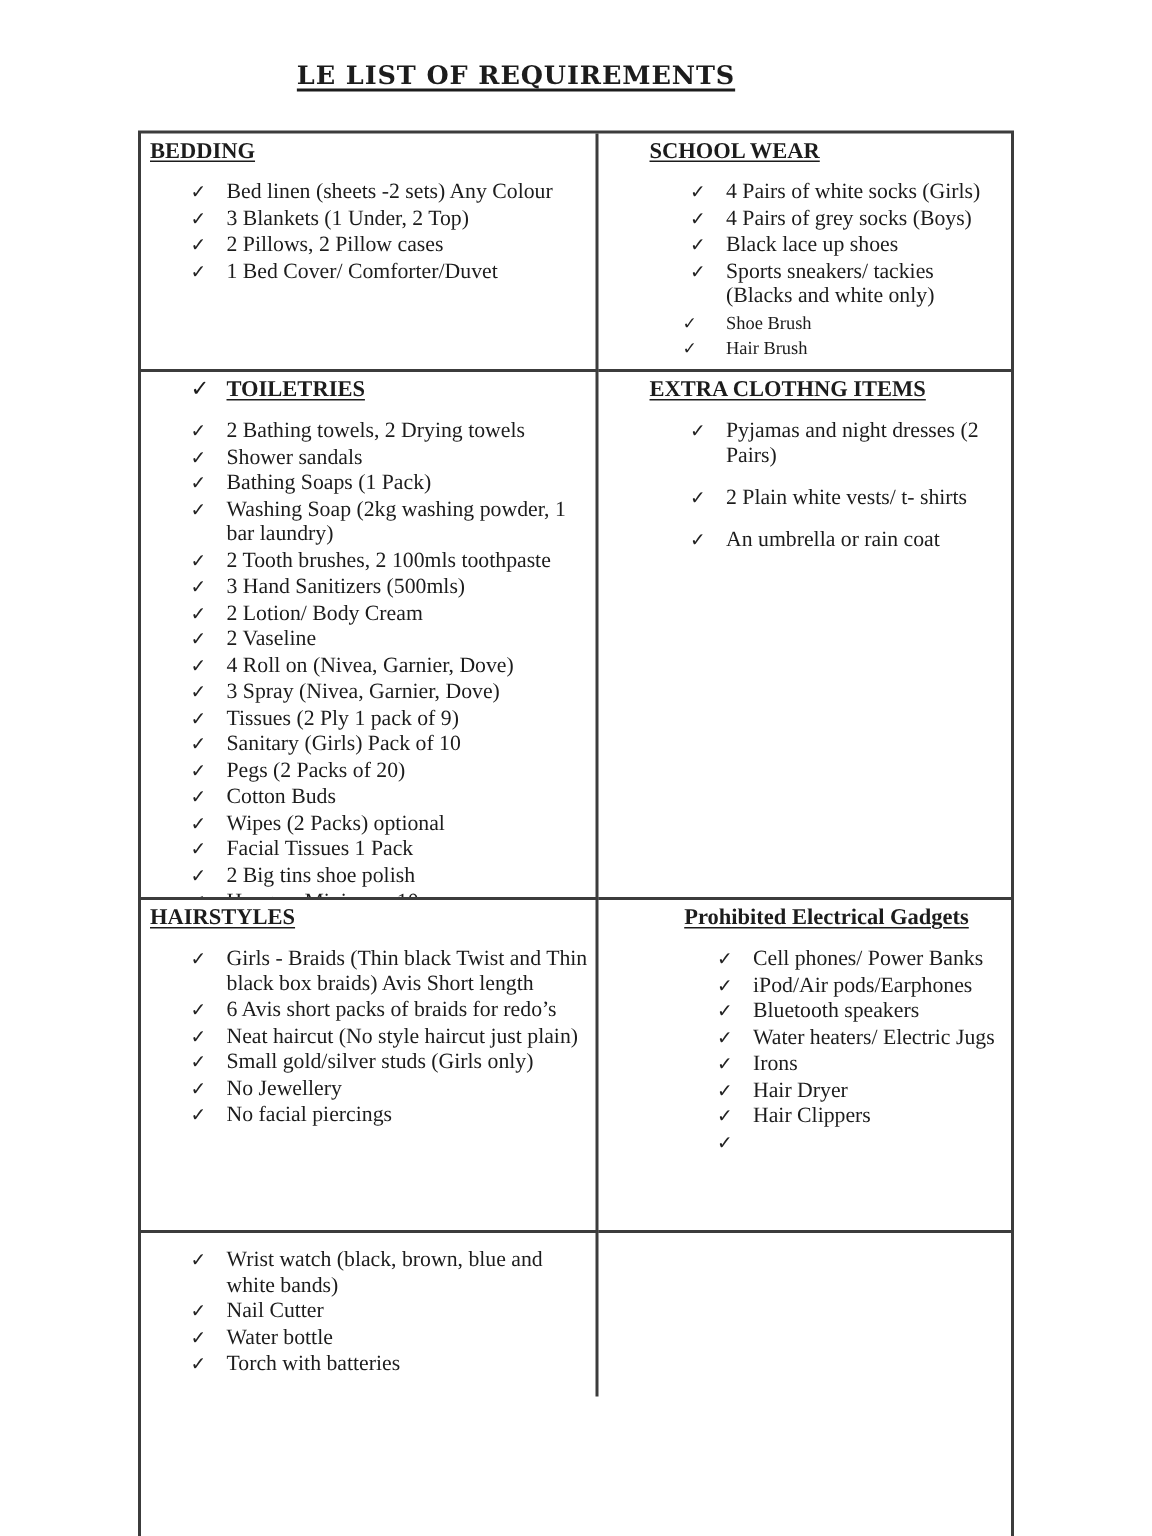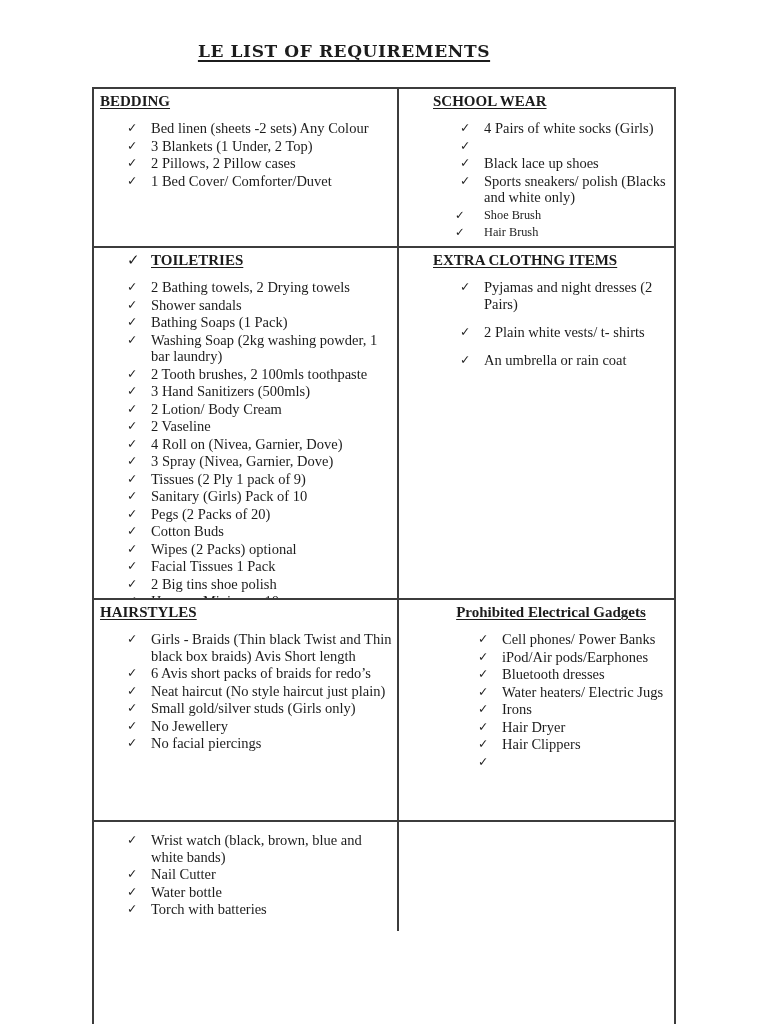--- a/index.html
+++ b/index.html
@@ -124,30 +124,31 @@
     </div>
     <ul class="check-list">
 
         <li class="item">
           <span class="check">✓</span>
           <span class="txt">4 Pairs of white socks (Girls)</span>
         </li>
 
         <li class="item">
           <span class="check">✓</span>
+          <span class="txt">4 Pairs of grey socks (Boys)</span>
         </li>
 
         <li class="item">
           <span class="check">✓</span>
           <span class="txt">Black lace up shoes</span>
         </li>
 
         <li class="item">
           <span class="check">✓</span>
-          <span class="txt">Sports sneakers/ polish (Blacks and white only)</span>
+          <span class="txt">Sports sneakers/ tackies (Blacks and white only)</span>
         </li>
 
         <li class="item small">
           <span class="check">✓</span>
           <span class="txt">Shoe Brush</span>
         </li>
 
         <li class="item small">
           <span class="check">✓</span>
           <span class="txt">Hair Brush</span>
@@ -326,21 +327,21 @@
           <span class="txt">Cell phones/ Power Banks</span>
         </li>
 
         <li class="item">
           <span class="check">✓</span>
           <span class="txt">iPod/Air pods/Earphones</span>
         </li>
 
         <li class="item">
           <span class="check">✓</span>
-          <span class="txt">Bluetooth dresses</span>
+          <span class="txt">Bluetooth speakers</span>
         </li>
 
         <li class="item">
           <span class="check">✓</span>
           <span class="txt">Water heaters/ Electric Jugs</span>
         </li>
 
         <li class="item">
           <span class="check">✓</span>
           <span class="txt">Irons</span>

